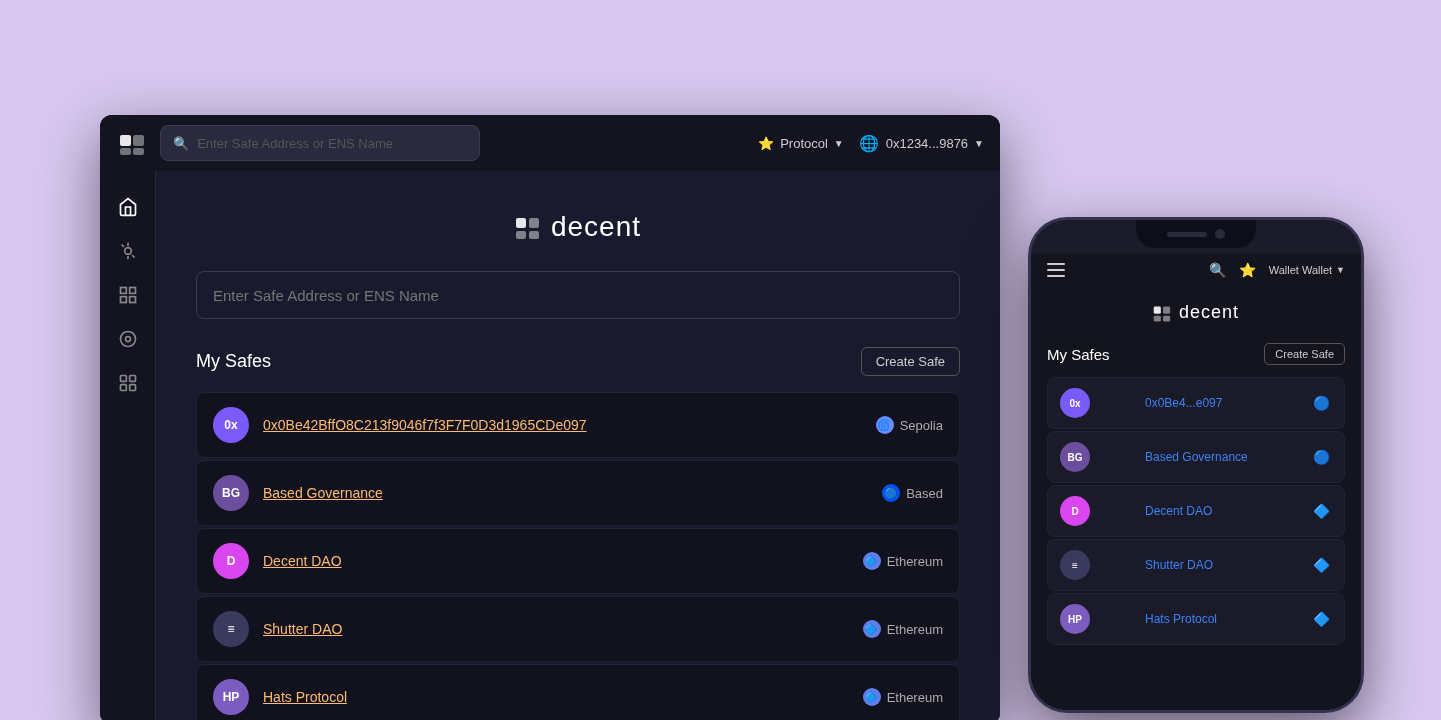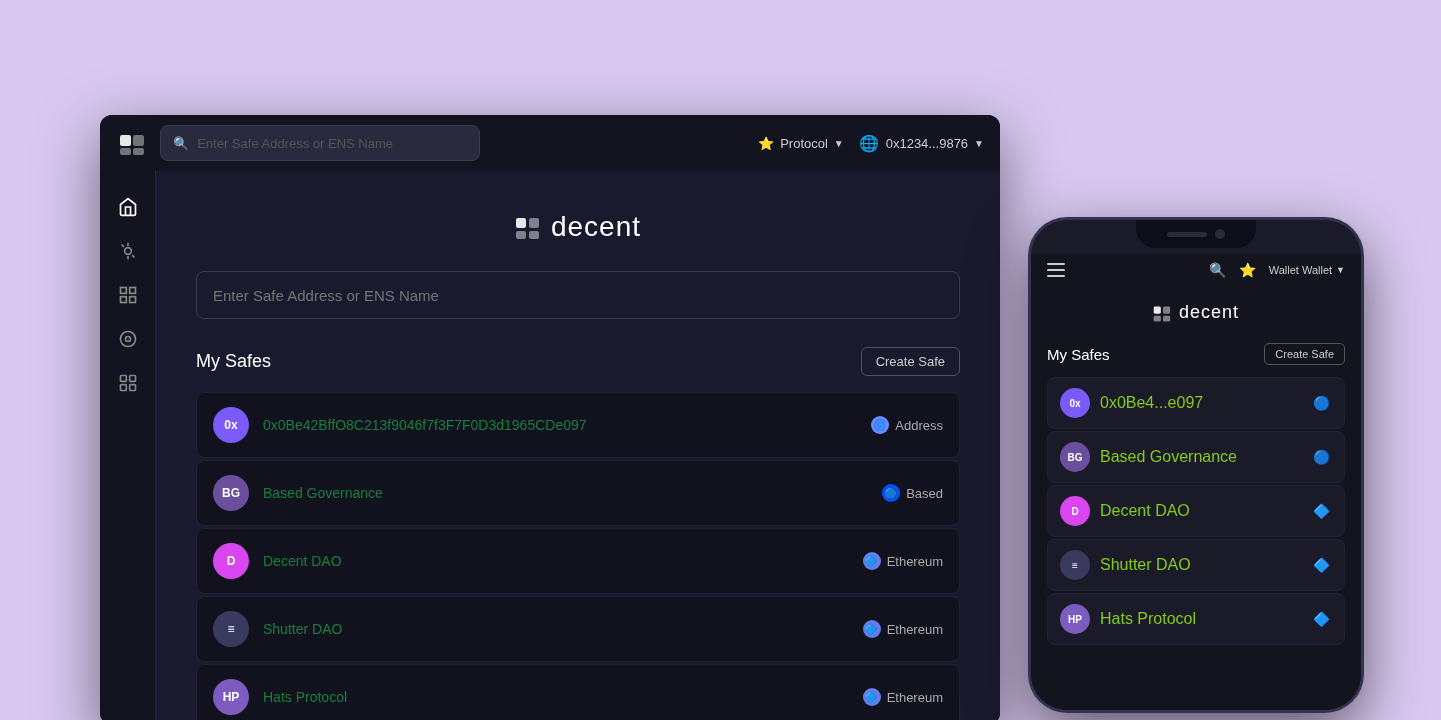--- a/index.html
+++ b/index.html
@@ -188,22 +188,23 @@
       align-items: center;
       justify-content: center;
       font-size: 12px;
       font-weight: 600;
       color: #fff;
       margin-right: 14px;
       flex-shrink: 0;
     }
     .safe-name {
       flex: 1;
-      color: #15803d;
+      color: #fdba74;
       font-size: 14px;
+      text-decoration: underline;
     }
     .safe-network {
       display: flex;
       align-items: center;
       gap: 6px;
       color: #aaa;
       font-size: 13px;
     }
     .network-dot {
       width: 18px;
@@ -359,22 +360,23 @@
       align-items: center;
       justify-content: center;
       font-size: 10px;
       font-weight: 600;
       color: #fff;
       margin-right: 10px;
       flex-shrink: 0;
     }
     .phone-safe-name {
       flex: 1;
-      color: #84cc16;
-      font-size: 16px;
+      color: #3b82f6;
+      font-size: 12px;
+      margin-left: 45px;
     }
     .phone-network-icon {
       width: 20px;
       height: 20px;
       border-radius: 50%;
       display: flex;
       align-items: center;
       justify-content: center;
     }
   </style>
@@ -475,21 +477,21 @@
 
       
       <div class="safe-list" id="desktop-safe-list">
       <div class="safe-item">
     <div class="safe-avatar" style="background:#7a5af8">0x</div>
     <span class="safe-name">0x0Be42BffO8C213f9046f7f3F7F0D3d1965CDe097</span>
     <div class="safe-network">
       <div class="network-dot" style="background:#6b8cff;font-size:11px;">
         🌀
       </div>
-      <span>Address</span>
+      <span>Sepolia</span>
     </div>
   </div>
           <div class="safe-item">
     <div class="safe-avatar" style="background:#6b4f9e">BG</div>
     <span class="safe-name">Based Governance</span>
     <div class="safe-network">
       <div class="network-dot" style="background:#0052ff;font-size:11px;">
         🔵
       </div>
       <span>Based</span>

